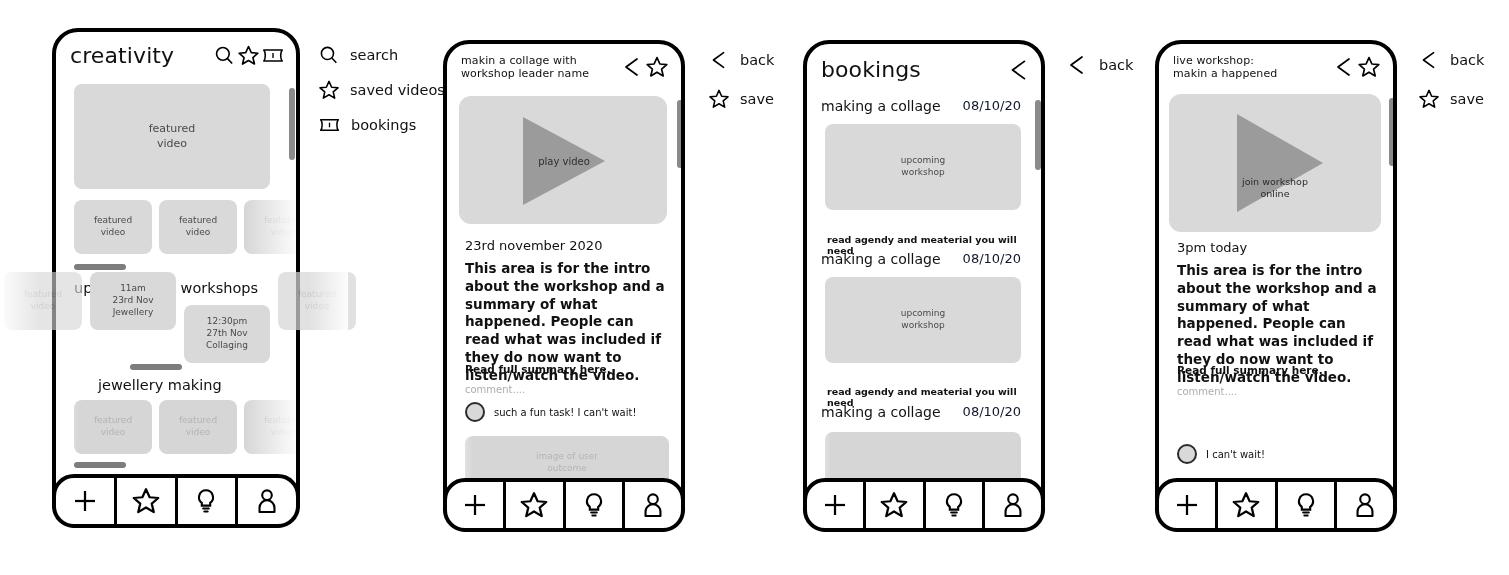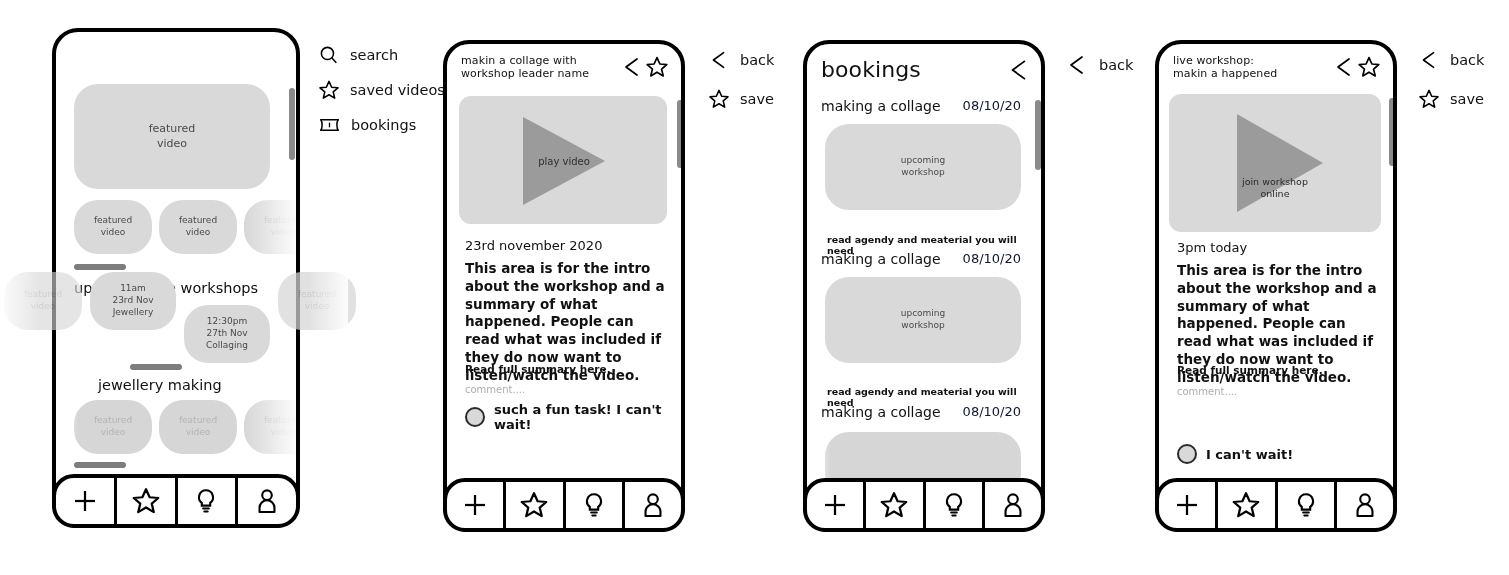--- a/index.html
+++ b/index.html
@@ -33,21 +33,21 @@
     font-size: 22px; font-weight: 400; color: #111;
     line-height: 1.08; letter-spacing: .1px; white-space: pre-line;
   }
   .hdr-title.small { font-size: 11px; line-height: 1.22; }
   .hdr-icons { display: flex; align-items: center; gap: 1px; }
 
   
   .block {
     position: absolute;
     background: #d9d9d9;
-    border-radius: 24px;
+    border-radius: 8px;
     display: flex; align-items: center; justify-content: center;
     text-align: center;
     color: #4a4a4a;
     font-size: 9px; line-height: 1.3;
     white-space: pre-line;
   }
   .block.faded { background: #d6d6d6; color: #b4b4b4; }
   .block.lg { font-size: 11px; }
 
   
@@ -84,21 +84,21 @@
     color: #111; font-weight: 600;
   }
   .body-link { position: absolute; font-size: 10.5px; font-weight: 700; color: #111; }
   .comment-ph { position: absolute; font-size: 10px; color: #adadad; }
   .comment-row { position: absolute; display: flex; align-items: center; gap: 9px; }
   .avatar {
     width: 20px; height: 20px; border-radius: 50%;
     background: #d9d9d9; border: 2px solid #2b2b2b;
     flex: none;
   }
-  .comment-txt { font-size: 13px; font-weight: 700; color: #111; }
+  .comment-txt { font-size: 10px; font-weight: 400; color: #111; }
 
   
   .bk-row { position: absolute; display: flex; justify-content: space-between; width: 100%; }
   .bk-title { font-size: 14px; color: #111; }
   .bk-date  { font-size: 13px; color: #0f172a; }
   .bk-note  { position: absolute; font-size: 9.5px; font-weight: 700; color: #111; }
 
   
   .play {
     position: absolute;
@@ -134,20 +134,42 @@
 </style>
 </head>
 <body>
 
 <div class="canvas">
 
   <div class="phone" style="left:52px; top:28px; width:248px; height:500px;">
     <div class="screen">
       <div class="screen-inner">
 
+        <div class="hdr" style="left:14px; top:12px; width:215px; justify-content:space-between; align-items:center;">
+          <div class="hdr-title">creativity</div>
+          <div class="hdr-icons">
+            <span>
+              <svg width="23" height="23" viewBox="0 0 24 24" fill="none" stroke="#000" stroke-width="1.7">
+                <circle cx="10.3" cy="10.3" r="6.6"></circle>
+                  <line x1="15.1" y1="15.3" x2="20" y2="20.4"></line>
+              </svg>
+            </span>
+            <span>
+              <svg width="23" height="23" viewBox="0 0 24 24" fill="none" stroke="#000" stroke-width="1.7" stroke-linejoin="round">
+                <path d="M12 2.6 14.9 9l6.9.6-5.2 4.5 1.6 6.8L12 17.2 5.8 20.9l1.6-6.8L2.2 9.6 9.1 9z"></path>
+              </svg>
+            </span>
+            <span>
+              <svg width="24" height="23" viewBox="0 0 26 24" fill="none" stroke="#000" stroke-width="1.7" stroke-linejoin="round">
+                <path d="M3 6h20c-2.2 2.2-2.2 9.8 0 12H3c2.2-2.2 2.2-9.8 0-12z"></path>
+                <line x1="13" y1="9.4" x2="13" y2="14.6" stroke-width="1.5"></line>
+              </svg>
+            </span>
+          </div>
+        </div>
 
         <div class="block lg" style="left:18px; top:52px; width:196px; height:105px;">featured
 video</div>
         <div class="vscroll" style="left:233px; top:56px; height:72px;"></div>
 
         <div class="block" style="left:18px; top:168px; width:78px; height:54px;">featured
 video</div>
         <div class="block" style="left:103px; top:168px; width:78px; height:54px;">featured
 video</div>
         <div class="block faded" style="left:188px; top:168px; width:78px; height:54px;">featured
@@ -274,20 +296,22 @@
         <div class="vscroll" style="left:230px; top:56px; height:68px;"></div>
 
         <div class="body-date" style="left:18px; top:194px;">23rd november 2020</div>
         <div class="body-para" style="left:18px; top:216px; width:204px;">This area is for the intro about the workshop and a summary of what happened. People can read what was included if they do now want to listen/watch the video.</div>
         <div class="body-link" style="left:18px; top:319px;">Read full summary here.</div>
         <div class="comment-ph" style="left:18px; top:340px;">comment....</div>
         <div class="comment-row" style="left:18px; top:358px;">
           <span class="avatar"></span>
           <span class="comment-txt">such a fun task! I can't wait!</span>
         </div>
+        <div class="block faded" style="left:18px; top:392px; width:204px; height:54px;">image of user
+outcome</div>
         <div class="fade-l" style="top:386px; bottom:auto; height:62px; width:26px;"></div>
       </div>
     </div>
 
     <div class="navbar">
       <div class="navcell">
         <svg width="30" height="30" viewBox="0 0 24 24" stroke="#000" stroke-width="1.8">
             <line x1="12" y1="4" x2="12" y2="20"></line>
             <line x1="4" y1="12" x2="20" y2="12"></line>
           </svg>

